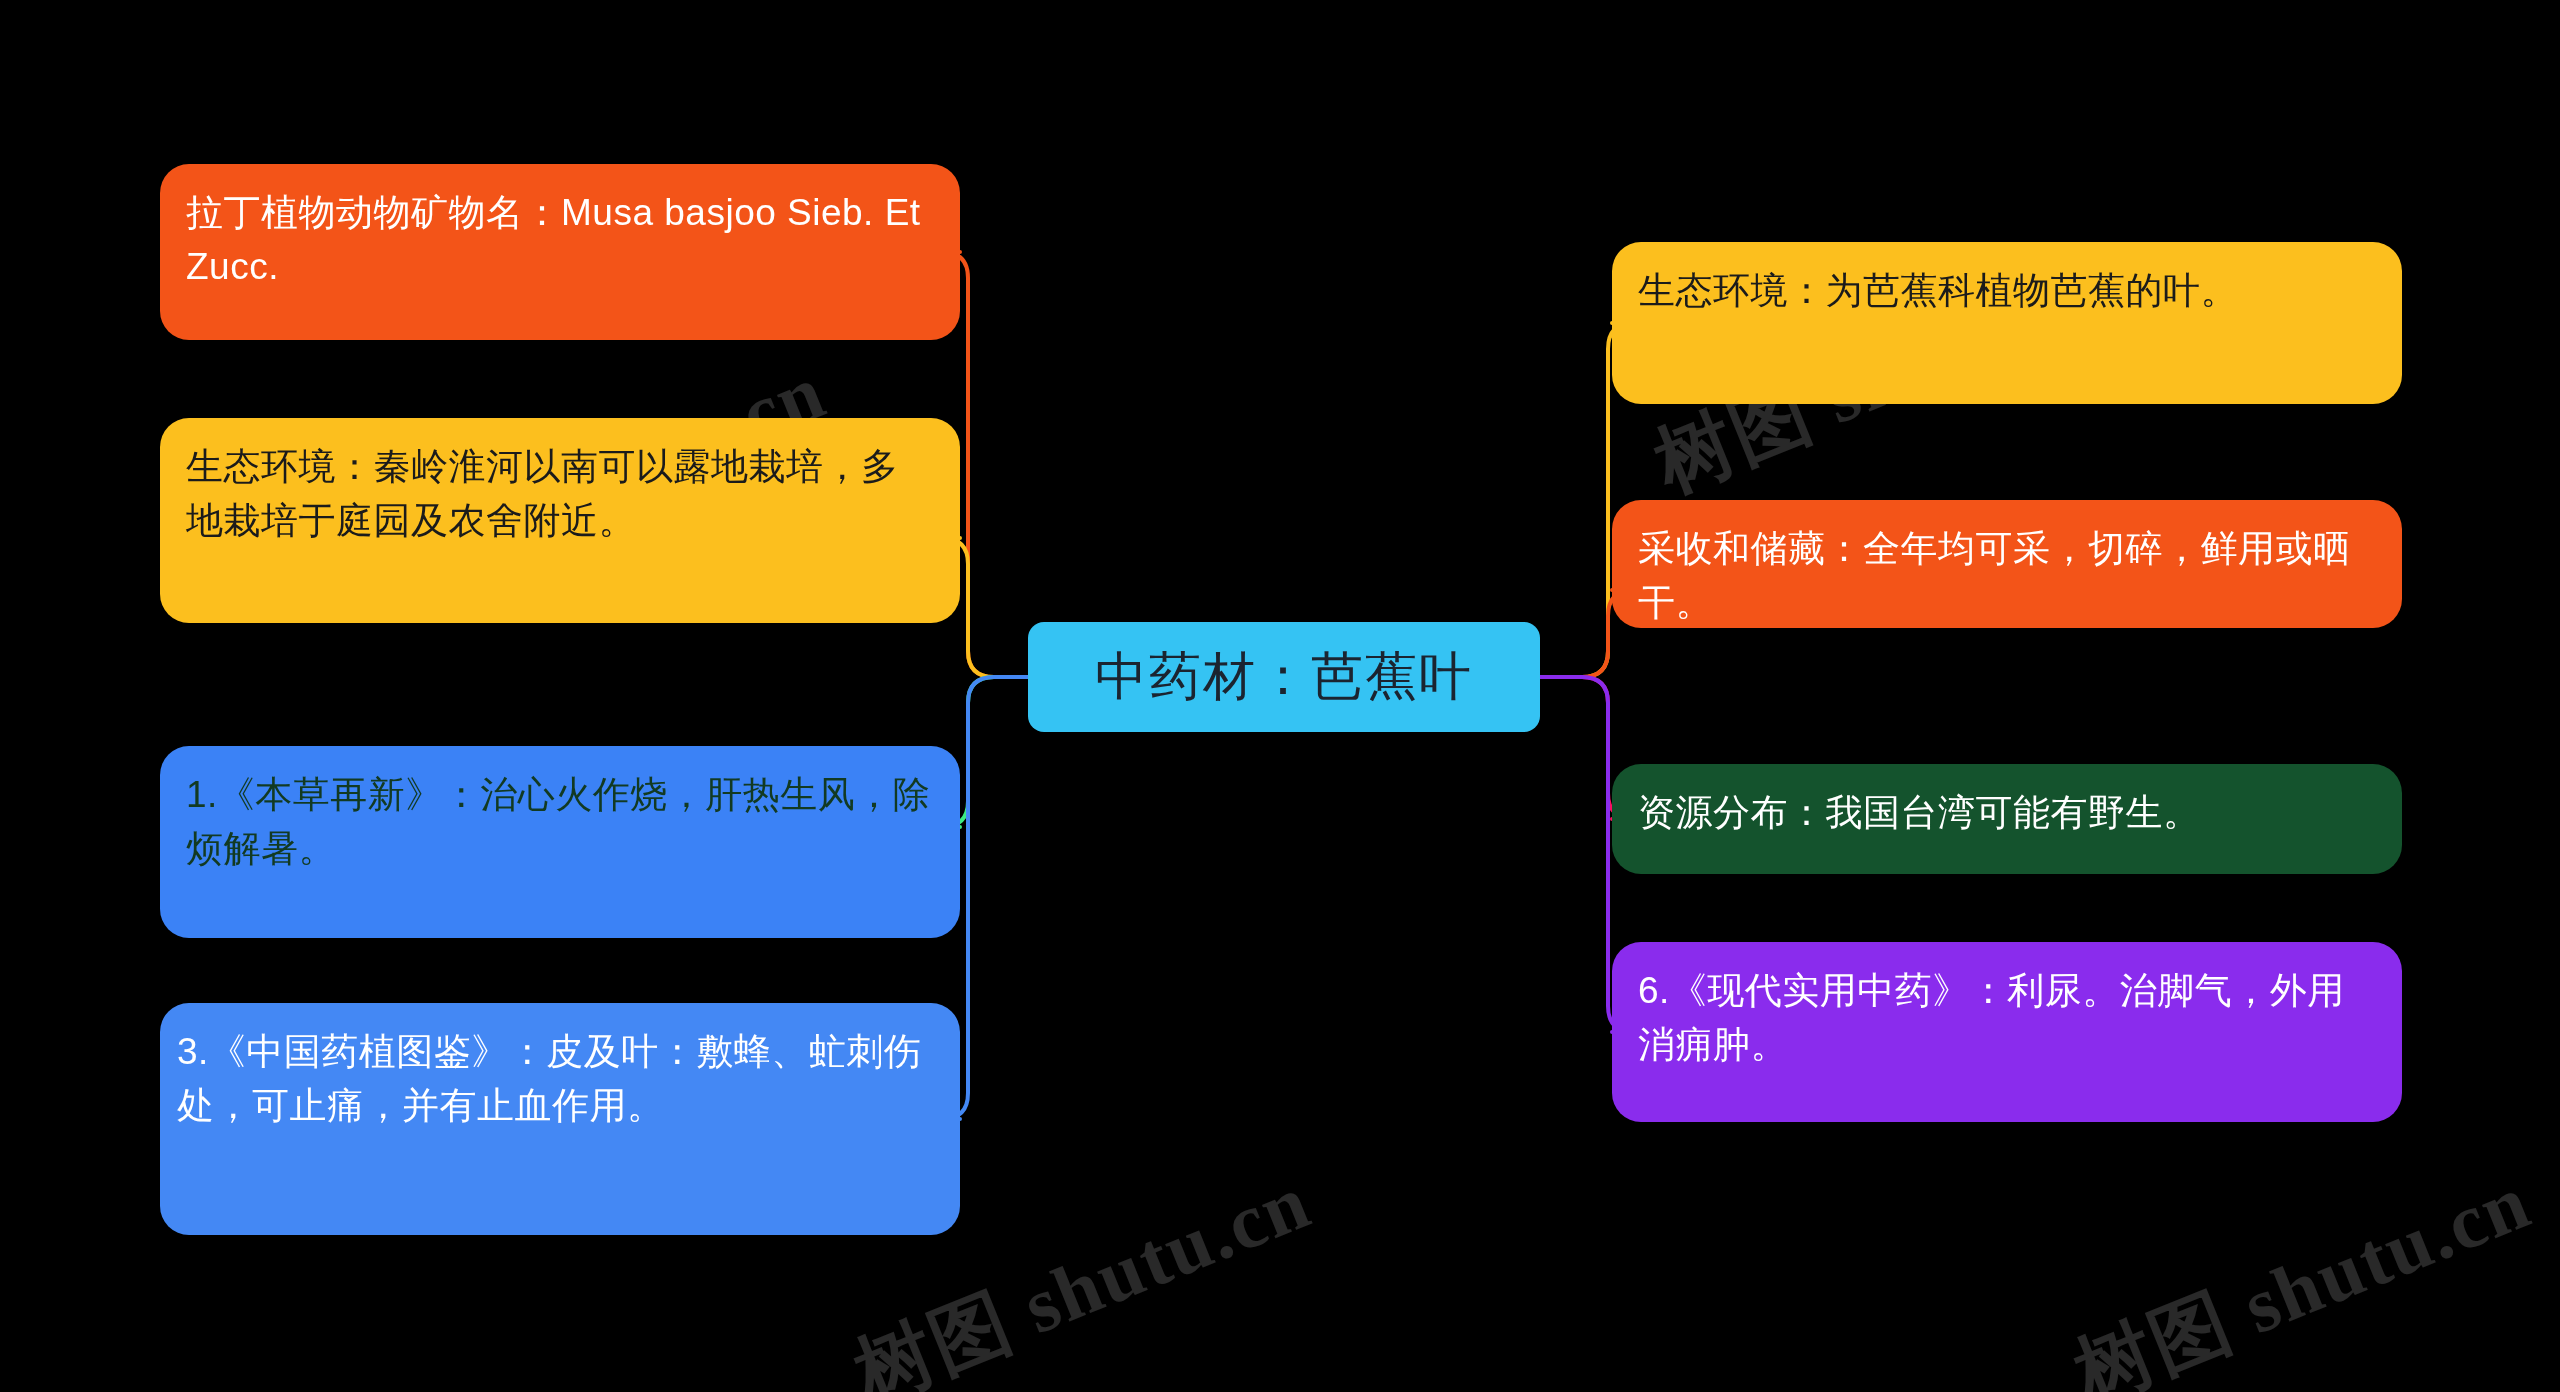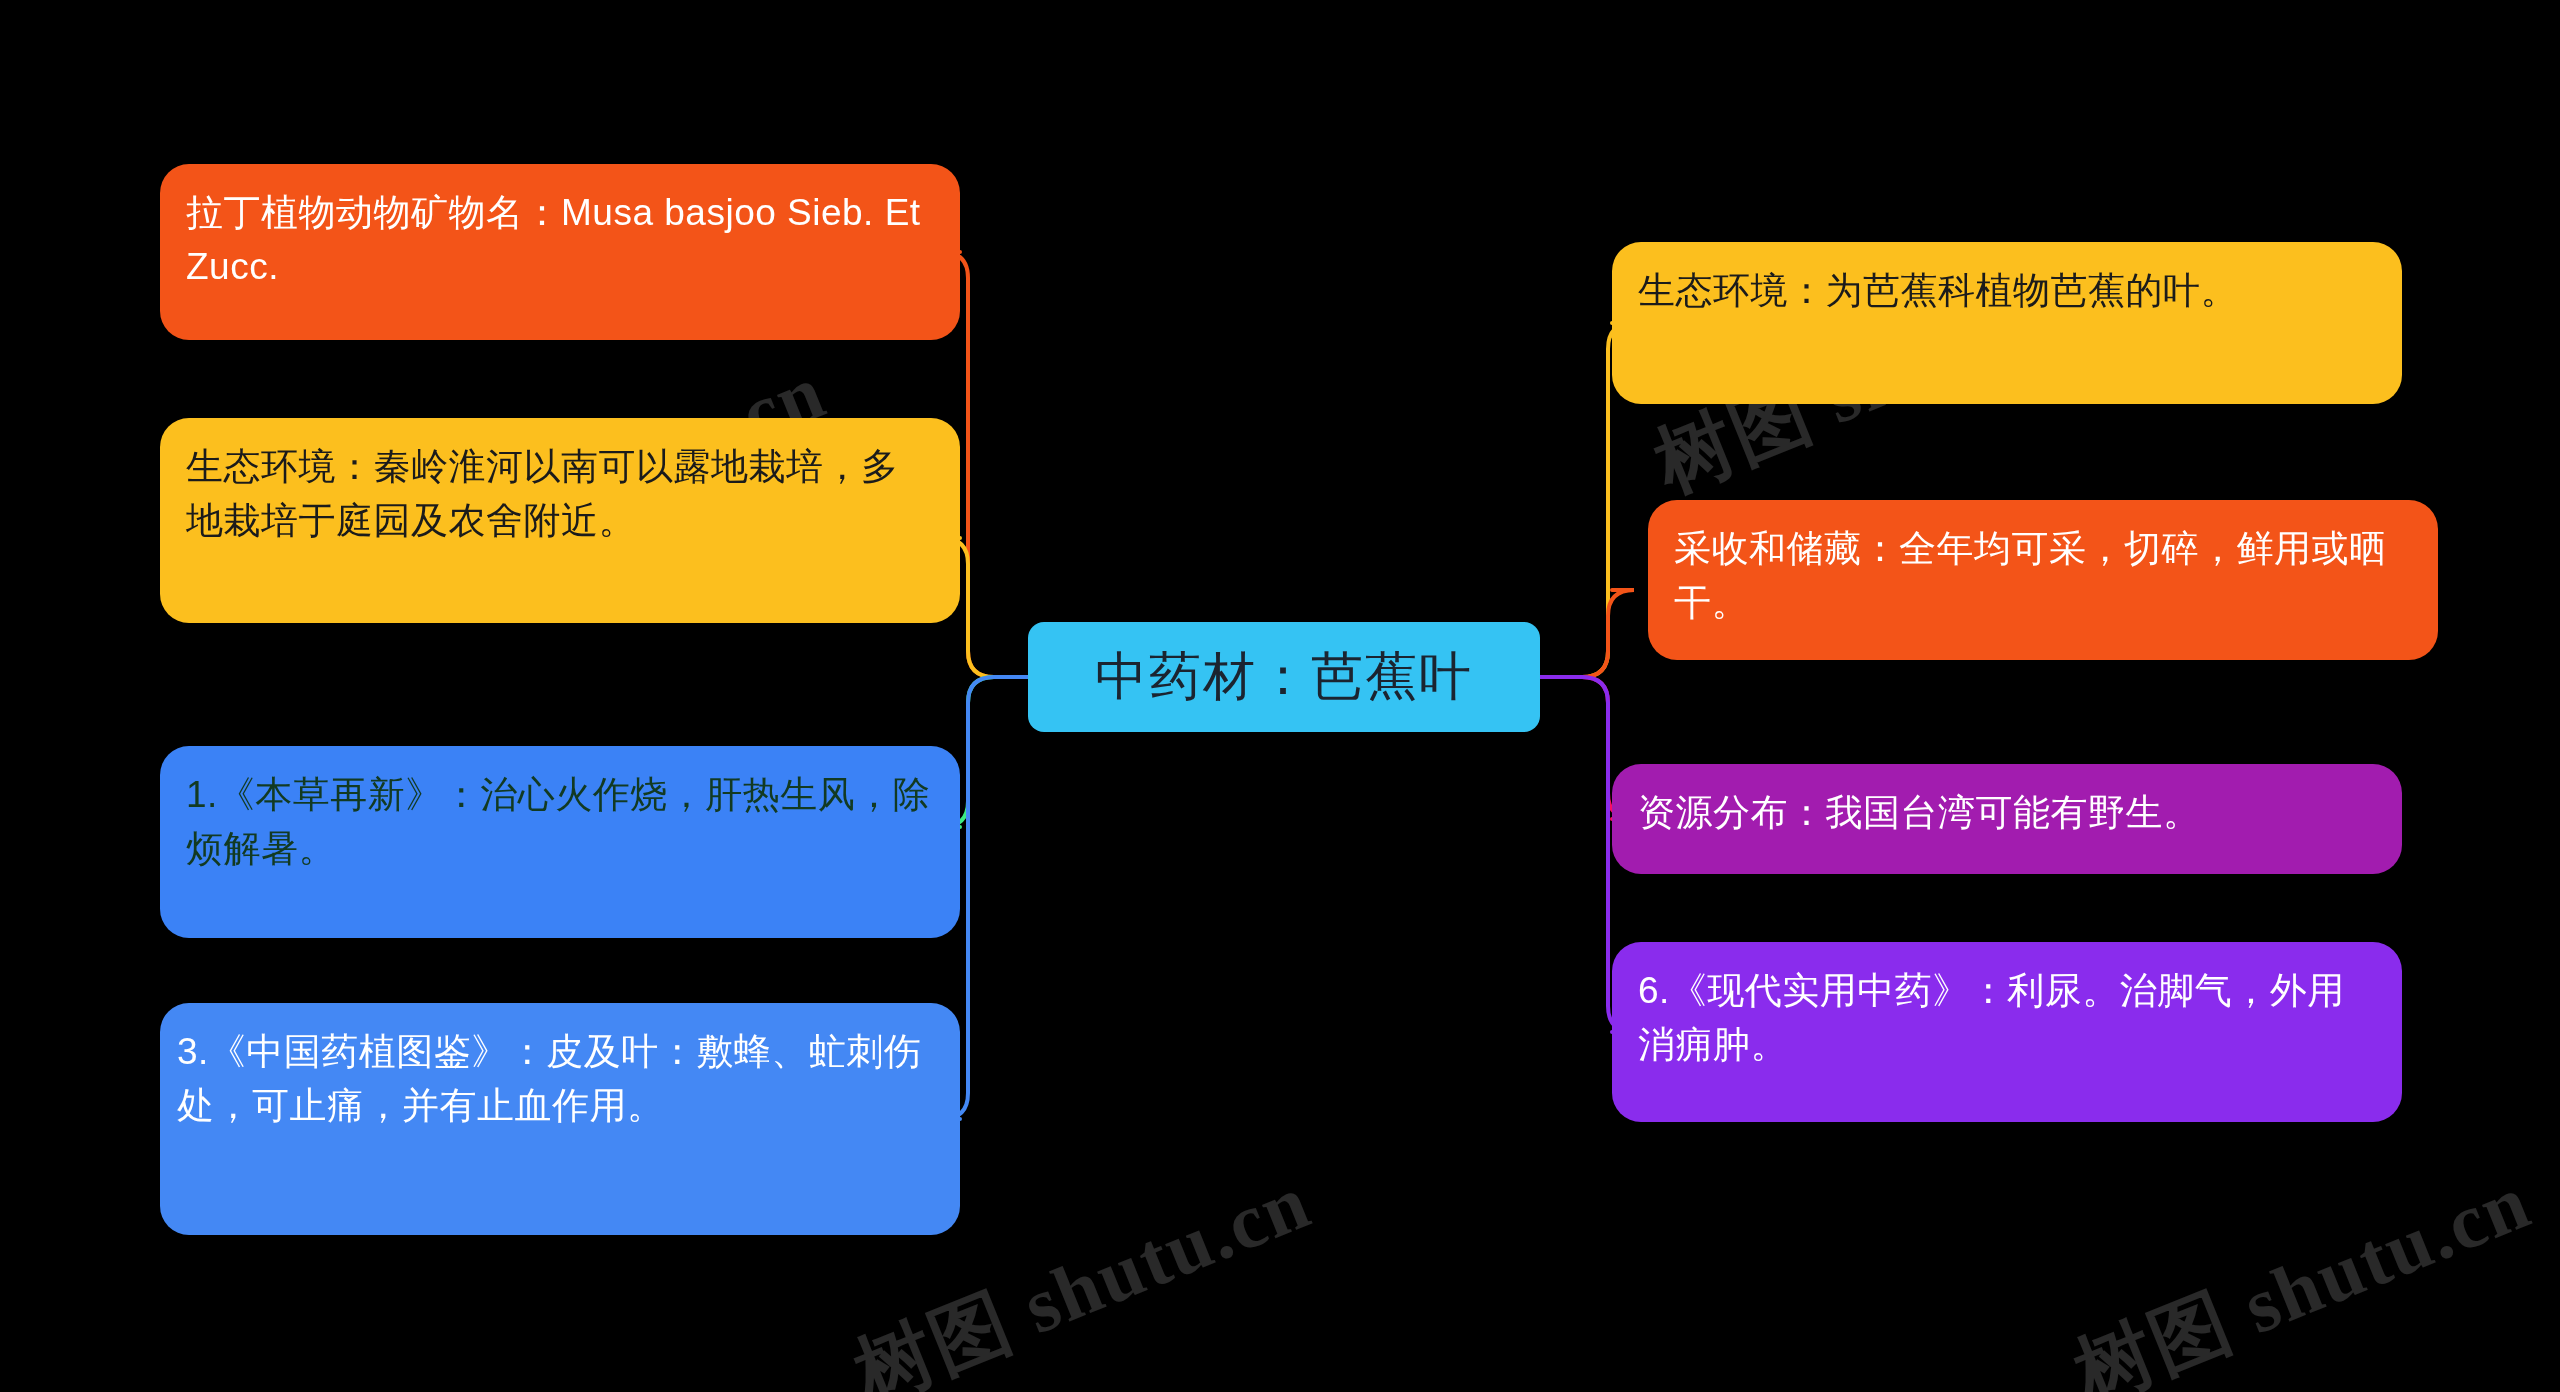--- a/index.html
+++ b/index.html
@@ -100,24 +100,24 @@
       </div>
       <div class="node" style="left: 160px; top: 746px; width: 800px; height: 192px; background: #3b82f6; color: rgb(18, 58, 34);">
         <span>1.《本草再新》：治心火作烧，肝热生风，除烦解暑。</span>
       </div>
       <div class="node" style="left: 160px; top: 1003px; width: 800px; height: 232px; background: rgb(68, 136, 244); color: rgb(255, 255, 255); padding-left: 17px;">
         <span>3.《中国药植图鉴》：皮及叶：敷蜂、虻刺伤处，可止痛，并有止血作用。</span>
       </div>
       <div class="node" style="left: 1612px; top: 242px; width: 790px; height: 162px; background: rgb(252, 191, 30); color: rgb(27, 27, 27);">
         <span>生态环境：为芭蕉科植物芭蕉的叶。</span>
       </div>
-      <div class="node" style="left: 1612px; top: 500px; width: 790px; height: 160px; background: rgb(243, 84, 24); color: rgb(255, 255, 255); margin-left: 36px;">
+      <div class="node" style="left: 1612px; top: 500px; width: 790px; height: 128px; background: rgb(243, 84, 24); color: rgb(255, 255, 255);">
         <span>采收和储藏：全年均可采，切碎，鲜用或晒干。</span>
       </div>
-      <div class="node" style="left: 1612px; top: 764px; width: 790px; height: 110px; background: #a21caf; color: rgb(255, 255, 255);">
+      <div class="node" style="left: 1612px; top: 764px; width: 790px; height: 110px; background: #14532d; color: rgb(255, 255, 255);">
         <span>资源分布：我国台湾可能有野生。</span>
       </div>
       <div class="node" style="left: 1612px; top: 942px; width: 790px; height: 180px; background: rgb(138, 44, 237); color: rgb(255, 255, 255);">
         <span>6.《现代实用中药》：利尿。治脚气，外用消痈肿。</span>
       </div>
     </div>
 
 </div>
 
 </body></html>

